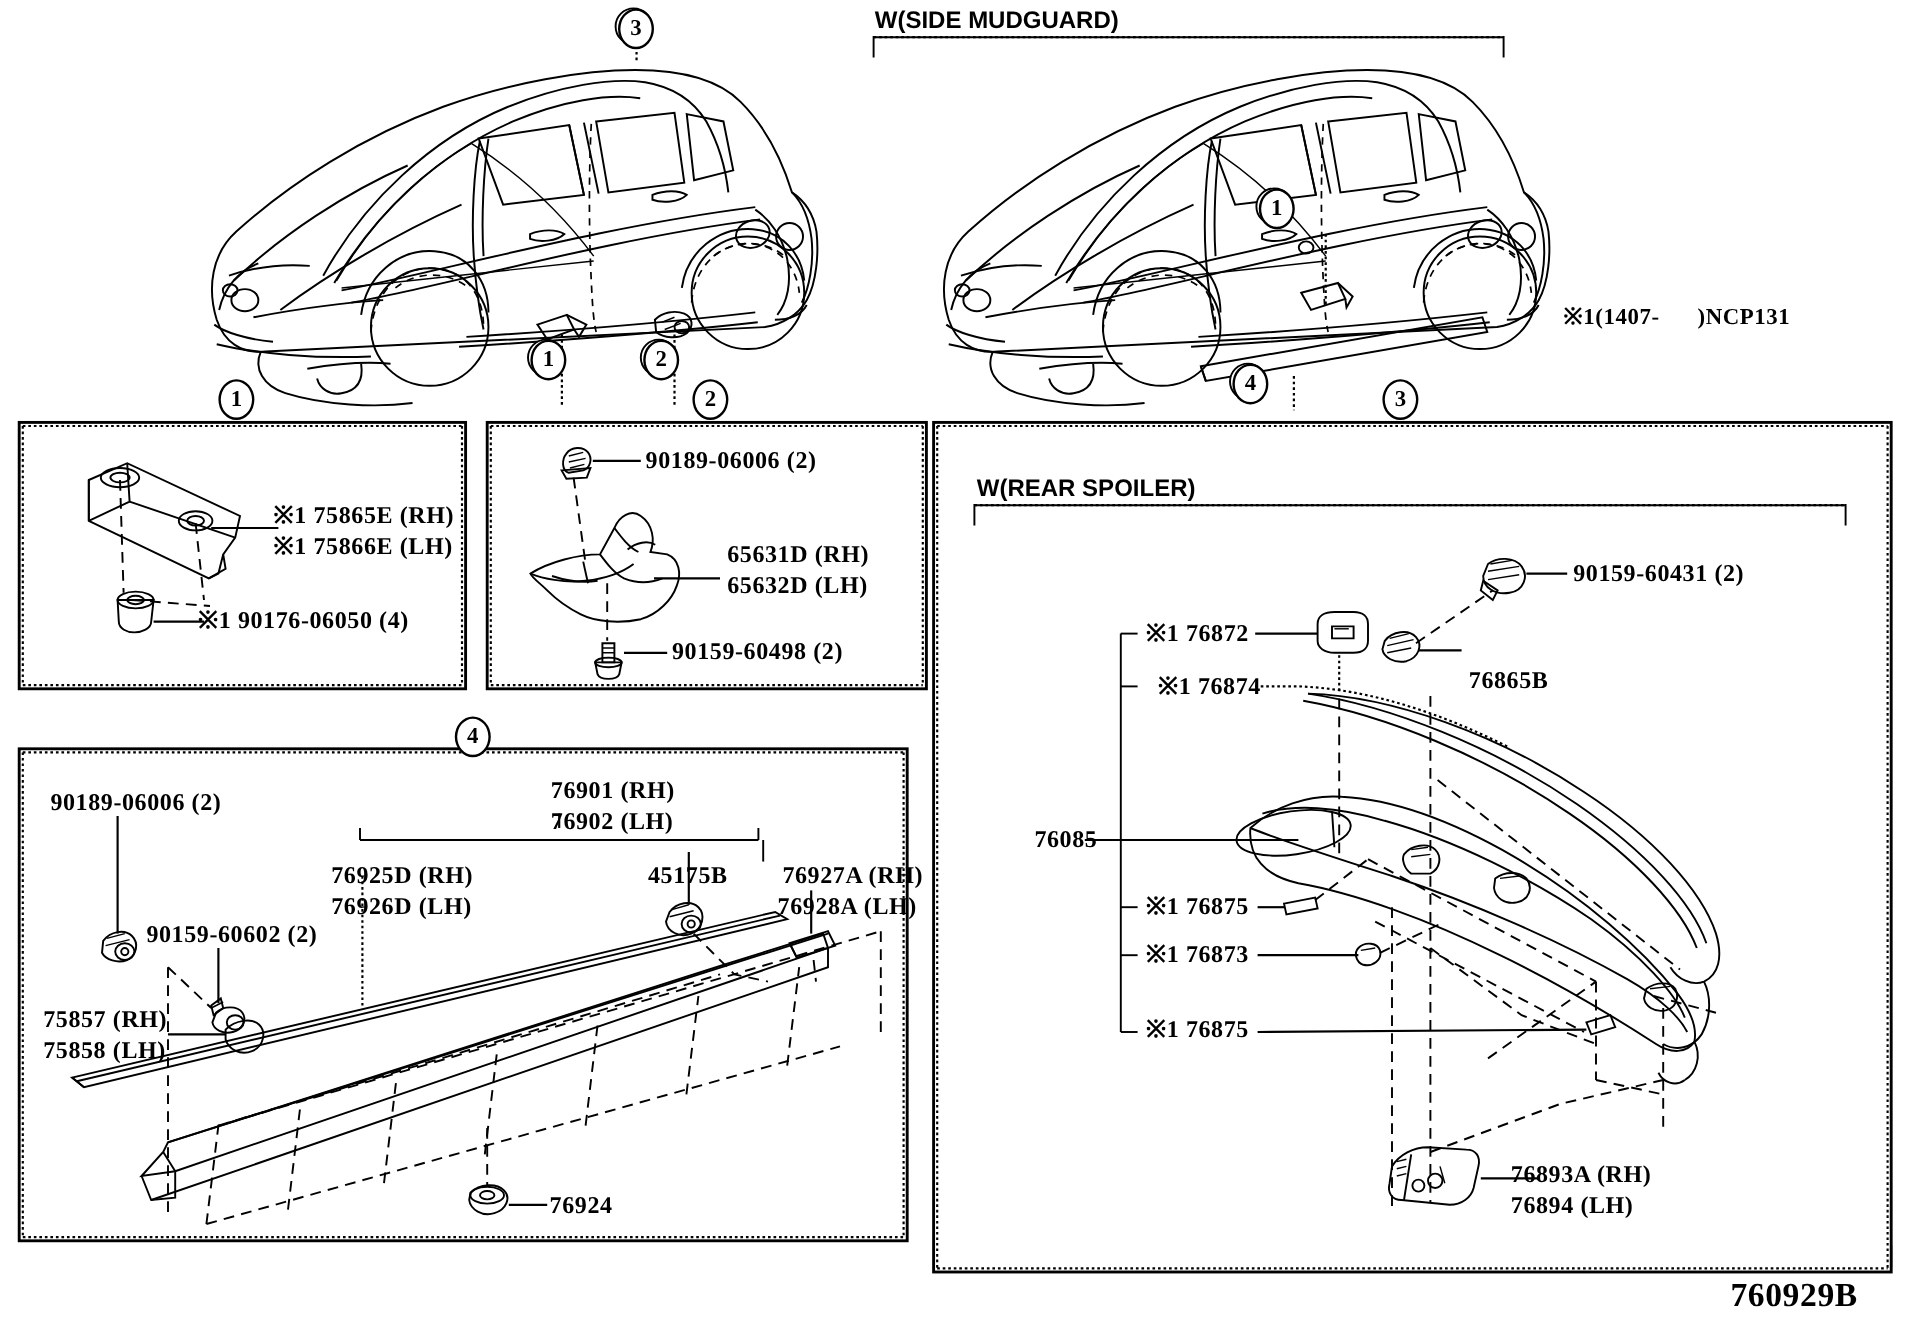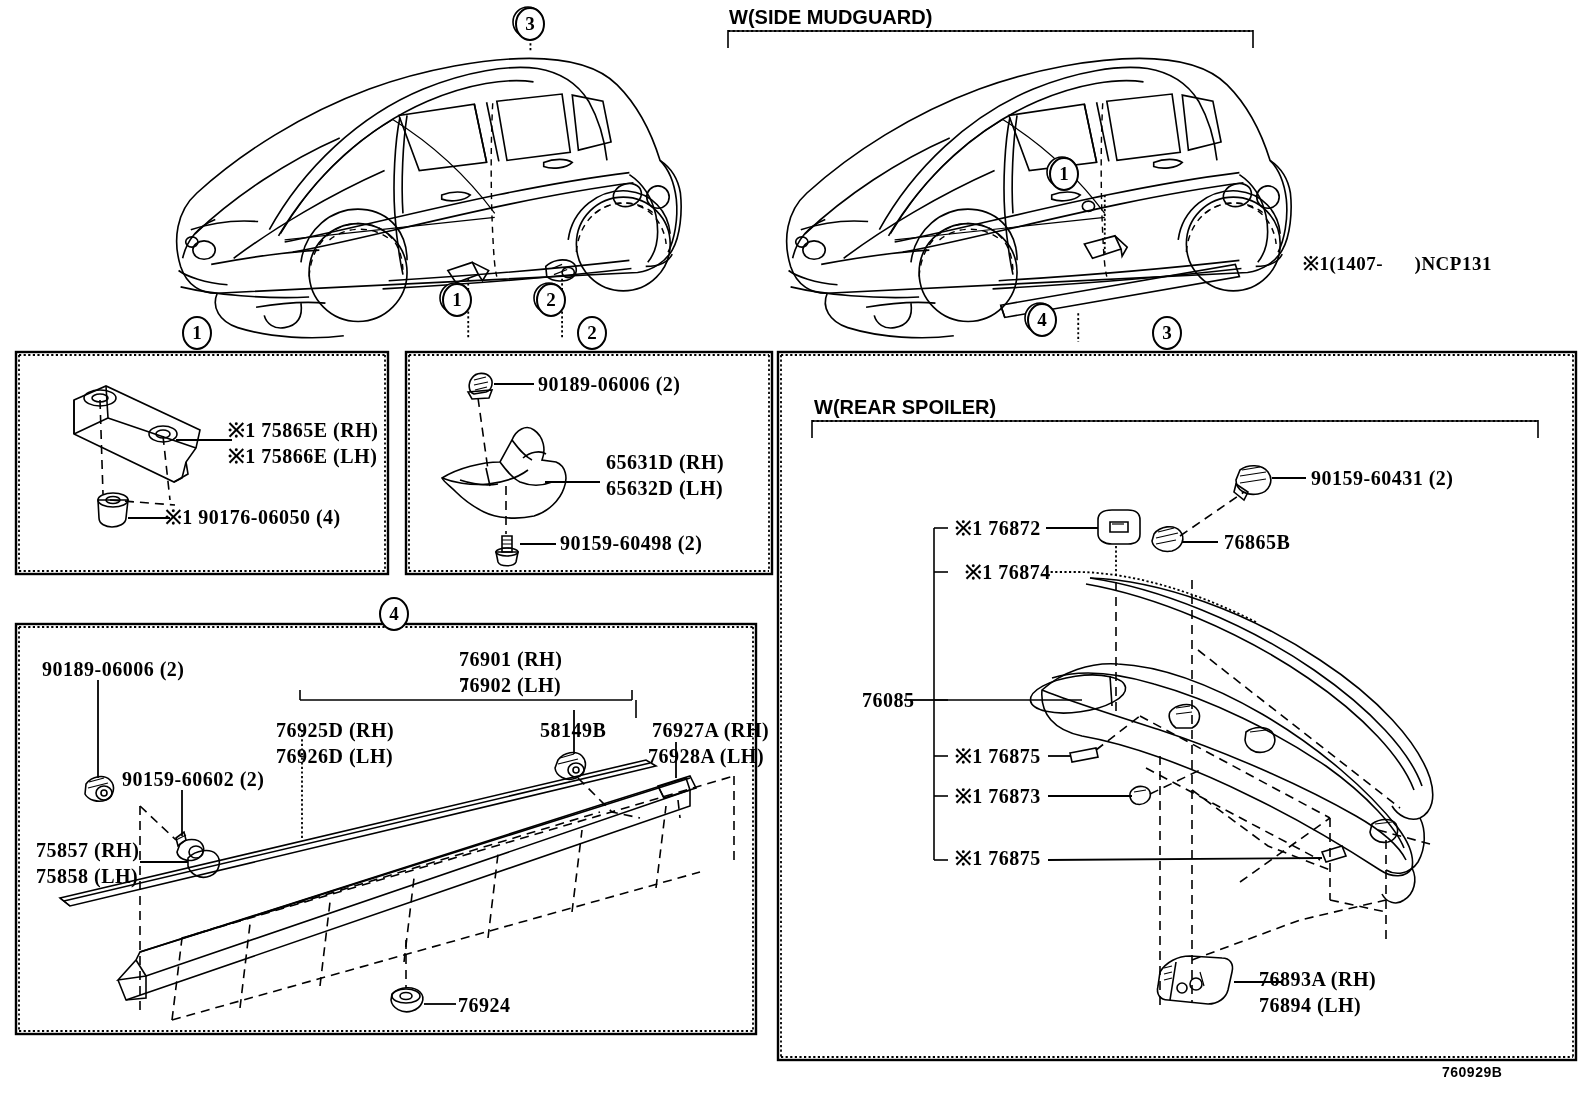--- a/index.html
+++ b/index.html
@@ -5,21 +5,21 @@
   html,body{margin:0;padding:0;background:#fff;}
   body{width:1592px;height:1099px;position:relative;overflow:hidden;
        font-family:"Liberation Sans", sans-serif;color:#000;}
   .root{position:absolute;left:0;top:0;width:1592px;height:1099px;}
   svg.layer{position:absolute;left:0;top:0;width:1592px;height:1099px;}
   .lbl{position:absolute;font-family:"Liberation Serif", serif;font-weight:bold;
        white-space:pre;letter-spacing:.5px;}
   .pn{font-size:20px;line-height:25px;}
   .hdr{font-family:"Liberation Sans", sans-serif;font-weight:bold;font-size:20px;letter-spacing:0px;}
   .note{font-family:"Liberation Serif", serif;font-weight:bold;font-size:19px;}
-  .figid{font-family:Liberation Sans, sans-serif;font-weight:bold;font-size:14px;}
+  .figid{font-family:Liberation Serif, serif;font-weight:bold;font-size:28px;}
   .cnum{position:absolute;width:26px;height:30px;border:2px solid #000;border-radius:50%;
         font-family:"Liberation Serif", serif;font-weight:bold;font-size:19px;
         text-align:center;line-height:29px;background:#fff;}
 </style>
 </head>
 <body>
 
 <div class="root">
 
 <svg class="layer" viewBox="0 0 1592 1099">
@@ -454,29 +454,29 @@
 <div class="lbl pn" style="left:560px;top:531px;">90159-60498 (2)</div>
 
 <div class="lbl pn" style="left:42px;top:657px;">90189-06006 (2)</div>
 <div class="lbl pn" style="left:122px;top:767px;">90159-60602 (2)</div>
 <div class="lbl pn" style="left:36px;top:838px;">75857 (RH)</div>
 <div class="lbl pn" style="left:36px;top:864px;">75858 (LH)</div>
 <div class="lbl pn" style="left:459px;top:647px;font-family:Liberation Serif, serif;">76901 (RH)</div>
 <div class="lbl pn" style="left:459px;top:673px;">76902 (LH)</div>
 <div class="lbl pn" style="left:276px;top:718px;">76925D (RH)</div>
 <div class="lbl pn" style="left:276px;top:744px;">76926D (LH)</div>
-<div class="lbl pn" style="left:540px;top:718px;">58149B</div>
+<div class="lbl pn" style="left:540px;top:718px;">45175B</div>
 <div class="lbl pn" style="left:624px;top:718px;margin-left:28px;">76927A (RH)</div>
 <div class="lbl pn" style="left:648px;top:744px;">76928A (LH)</div>
 <div class="lbl pn" style="left:458px;top:993px;">76924</div>
 
 <div class="lbl pn" style="left:955px;top:516px;">※1 76872</div>
 <div class="lbl pn" style="left:955px;top:560px;margin-left:10px;">※1 76874</div>
 <div class="lbl pn" style="left:1311px;top:466px;text-align:right;">90159-60431 (2)</div>
-<div class="lbl pn" style="left:1224px;top:530px;">76865B</div>
+<div class="lbl pn" style="left:1224px;top:555px;">76865B</div>
 <div class="lbl pn" style="left:862px;top:688px;">76085</div>
 <div class="lbl pn" style="left:955px;top:744px;">※1 76875</div>
 <div class="lbl pn" style="left:955px;top:784px;">※1 76873</div>
 <div class="lbl pn" style="left:955px;top:846px;">※1 76875</div>
 <div class="lbl pn" style="left:1259px;top:967px;">76893A (RH)</div>
 <div class="lbl pn" style="left:1259px;top:993px;">76894 (LH)</div>
 
 </div>
 
 </body></html>

